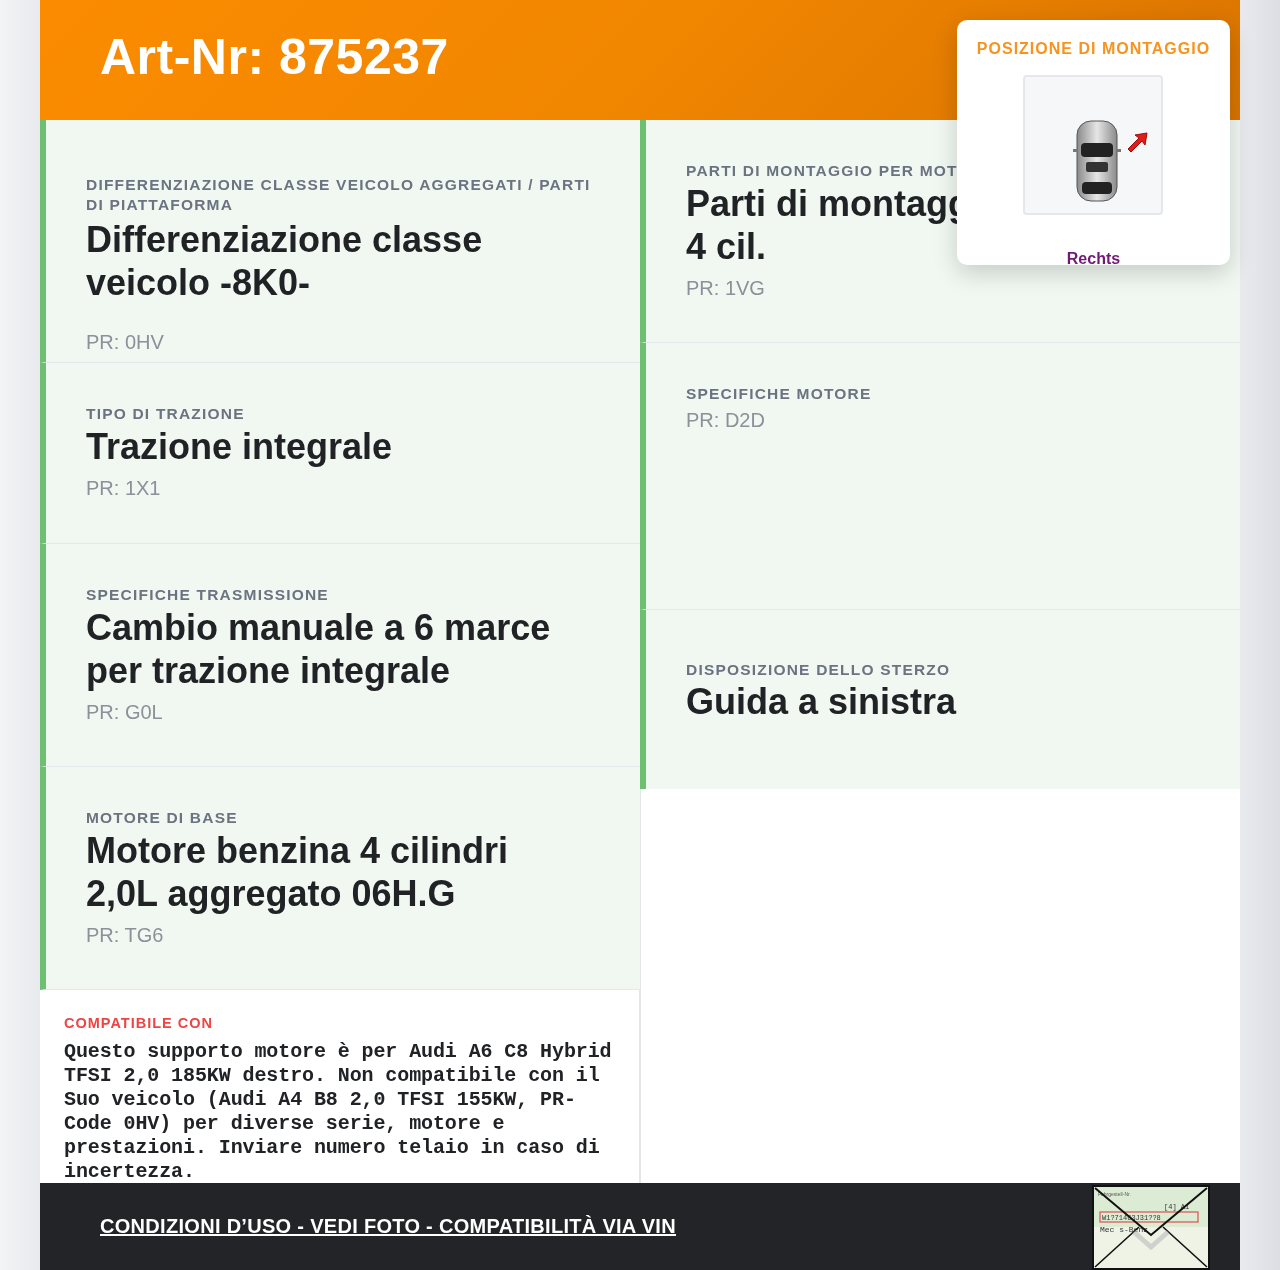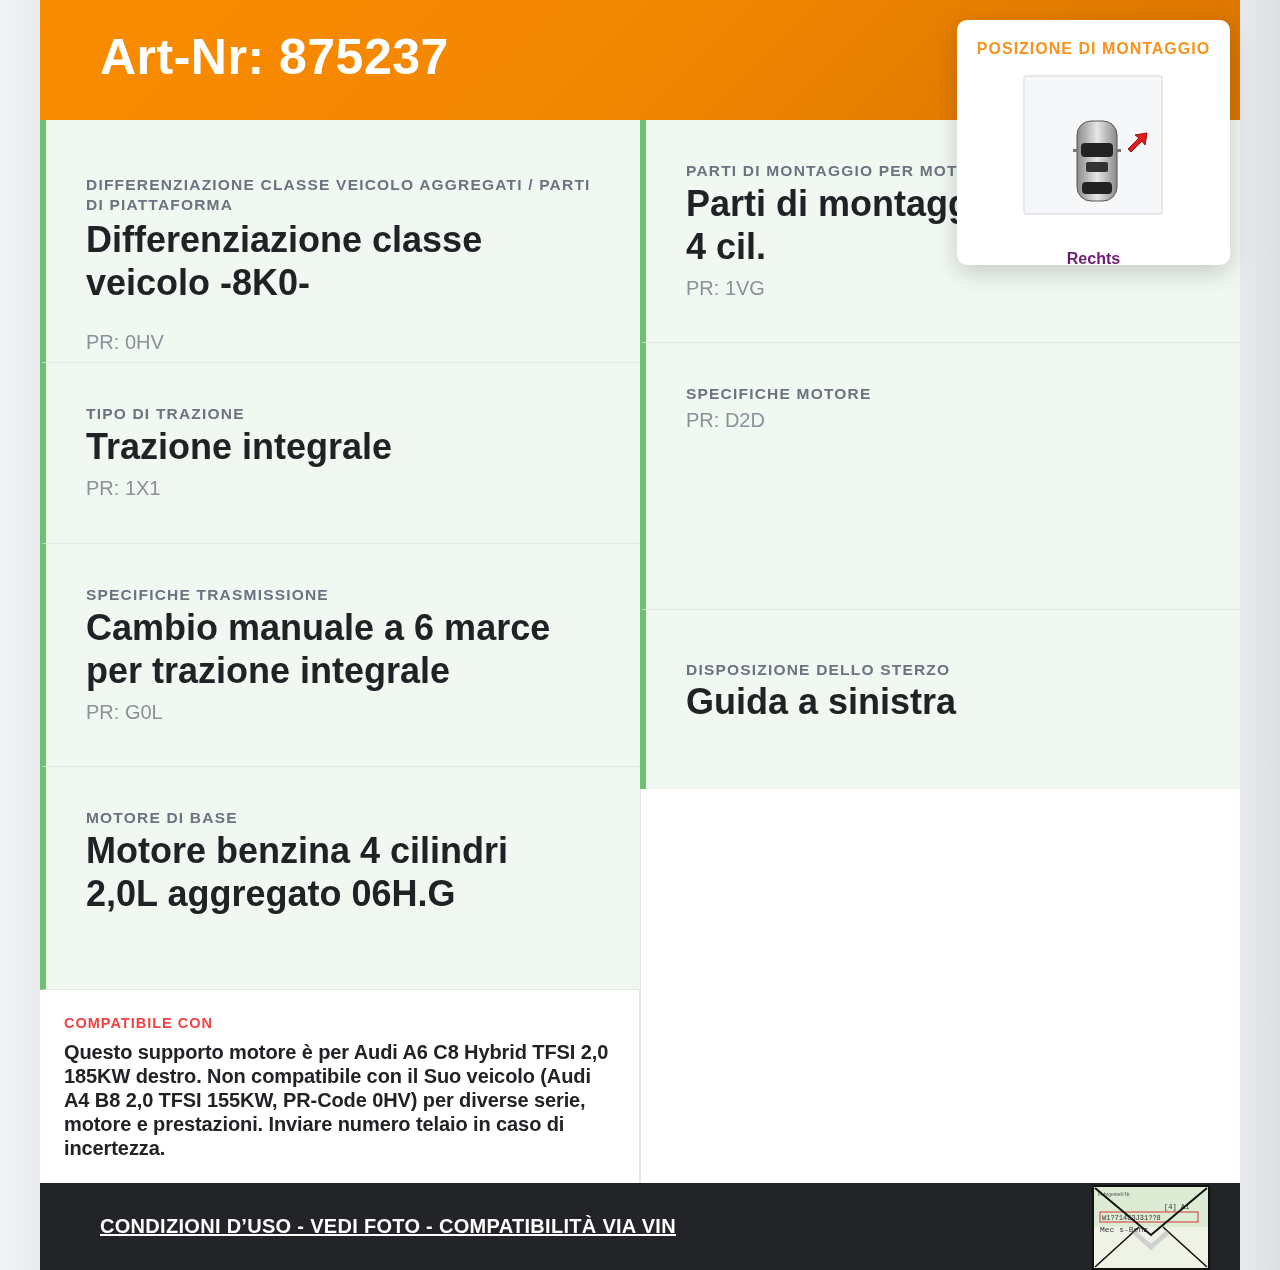--- a/index.html
+++ b/index.html
@@ -115,20 +115,21 @@
         <div class="spec-code" style="margin-top:10px;">PR: 1X1</div>
       </div>
       <div class="spec" style="height:223px; padding-top:41px;">
         <div class="spec-label">SPECIFICHE TRASMISSIONE</div>
         <div class="spec-value" style="width:500px; margin-top:1px;">Cambio manuale a 6 marce per trazione integrale</div>
         <div class="spec-code" style="margin-top:10px;">PR: G0L</div>
       </div>
       <div class="spec" style="height:223px; padding-top:41px;">
         <div class="spec-label">MOTORE DI BASE</div>
         <div class="spec-value" style="width:470px; margin-top:1px;">Motore benzina 4 cilindri 2,0L aggregato 06H.G</div>
+        <div class="spec-code" style="margin-top:10px;">PR: TG6</div>
       </div>
     </div>
 
     <div class="col right">
       <div class="spec" style="height:223px; padding-top:41px;">
         <div class="spec-label">PARTI DI MONTAGGIO PER MOT</div>
         <div class="spec-value" style="width:300px; margin-top:1px;">Parti di montagg 4 cil.</div>
         <div class="spec-code" style="margin-top:10px;">PR: 1VG</div>
       </div>
       <div class="spec" style="height:267px; padding-top:41px;">
@@ -139,21 +140,21 @@
         <div class="spec-label">DISPOSIZIONE DELLO STERZO</div>
         <div class="spec-value" style="margin-top:0;">Guida a sinistra</div>
       </div>
     </div>
   </div>
 
   <div class="right-empty"></div>
 
   <div class="compat">
     <div class="compat-label">COMPATIBILE CON</div>
-    <div class="compat-text" style="width:555px;">Questo supporto motore è per Audi A6 C8 Hybrid TFSI 2,0 185KW destro. Non compatibile con il Suo veicolo (Audi A4 B8 2,0 TFSI 155KW, PR-Code 0HV) per diverse serie, motore e prestazioni. Inviare numero telaio in caso di incertezza.</div>
+    <div class="compat-text" style="width:555px;font-family:Liberation Mono, monospace;">Questo supporto motore è per Audi A6 C8 Hybrid TFSI 2,0 185KW destro. Non compatibile con il Suo veicolo (Audi A4 B8 2,0 TFSI 155KW, PR-Code 0HV) per diverse serie, motore e prestazioni. Inviare numero telaio in caso di incertezza.</div>
   </div>
 
   <div class="footer">
     <div class="footer-text">CONDIZIONI D’USO - VEDI FOTO - COMPATIBILITÀ VIA VIN</div>
     <div class="vin-thumb">
       <svg width="114" height="81" viewBox="0 0 114 81">
         <rect x="0" y="0" width="114" height="81" fill="#eef3e6"></rect>
         <rect x="0" y="0" width="114" height="40" fill="#dcebd3"></rect>
         <text x="4" y="9" font-size="5" fill="#555" font-family="Liberation Sans, sans-serif">Fahrgestell-Nr.</text>
         <text x="70" y="22" font-size="7" fill="#333" font-family="Liberation Mono, monospace">[4] Ai</text>

